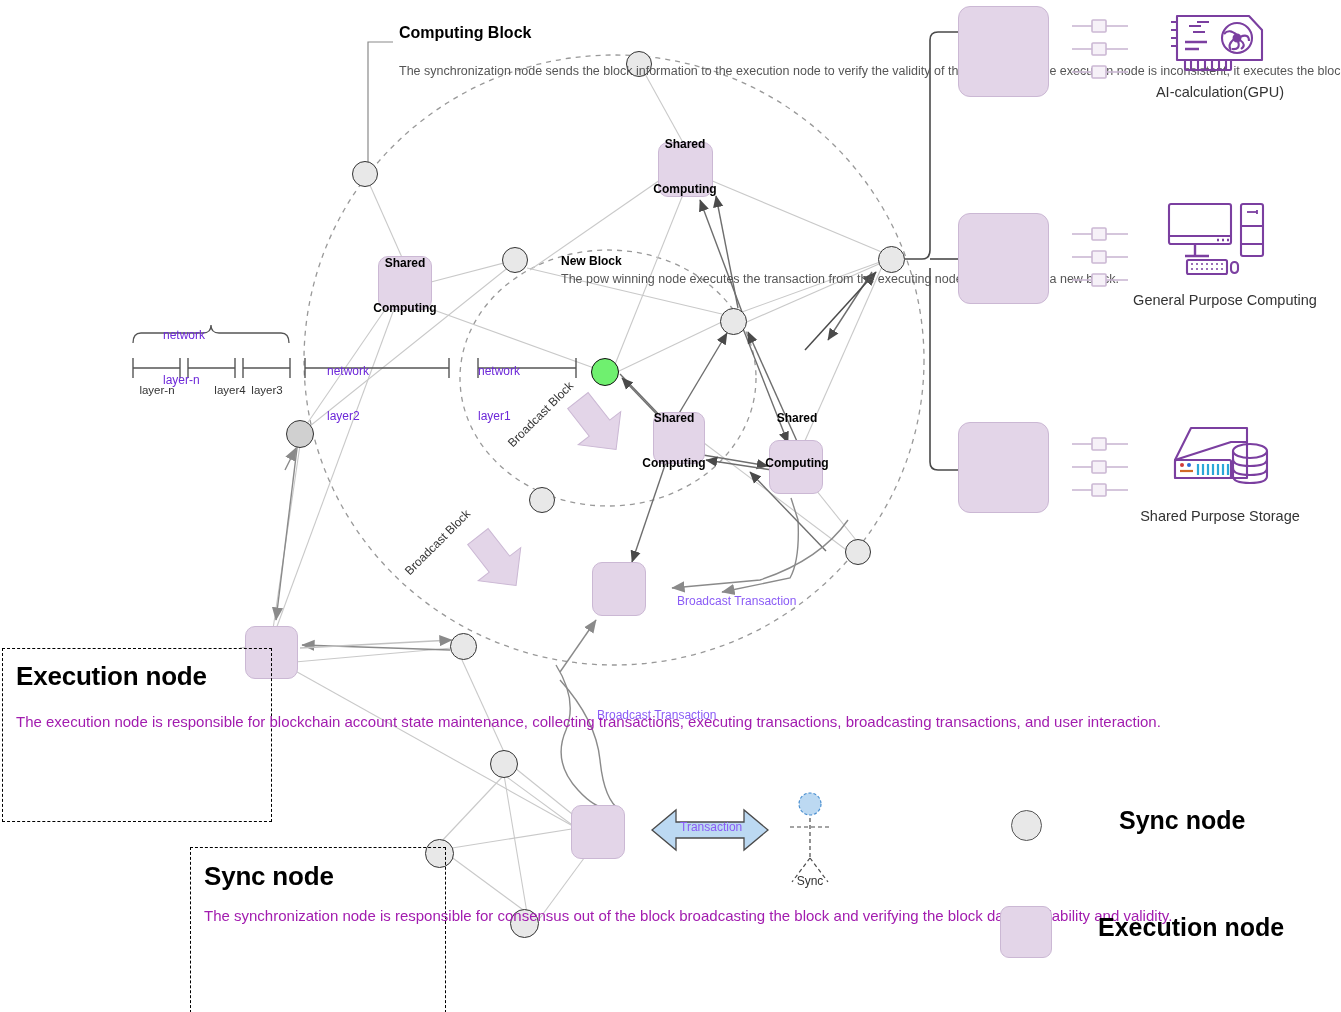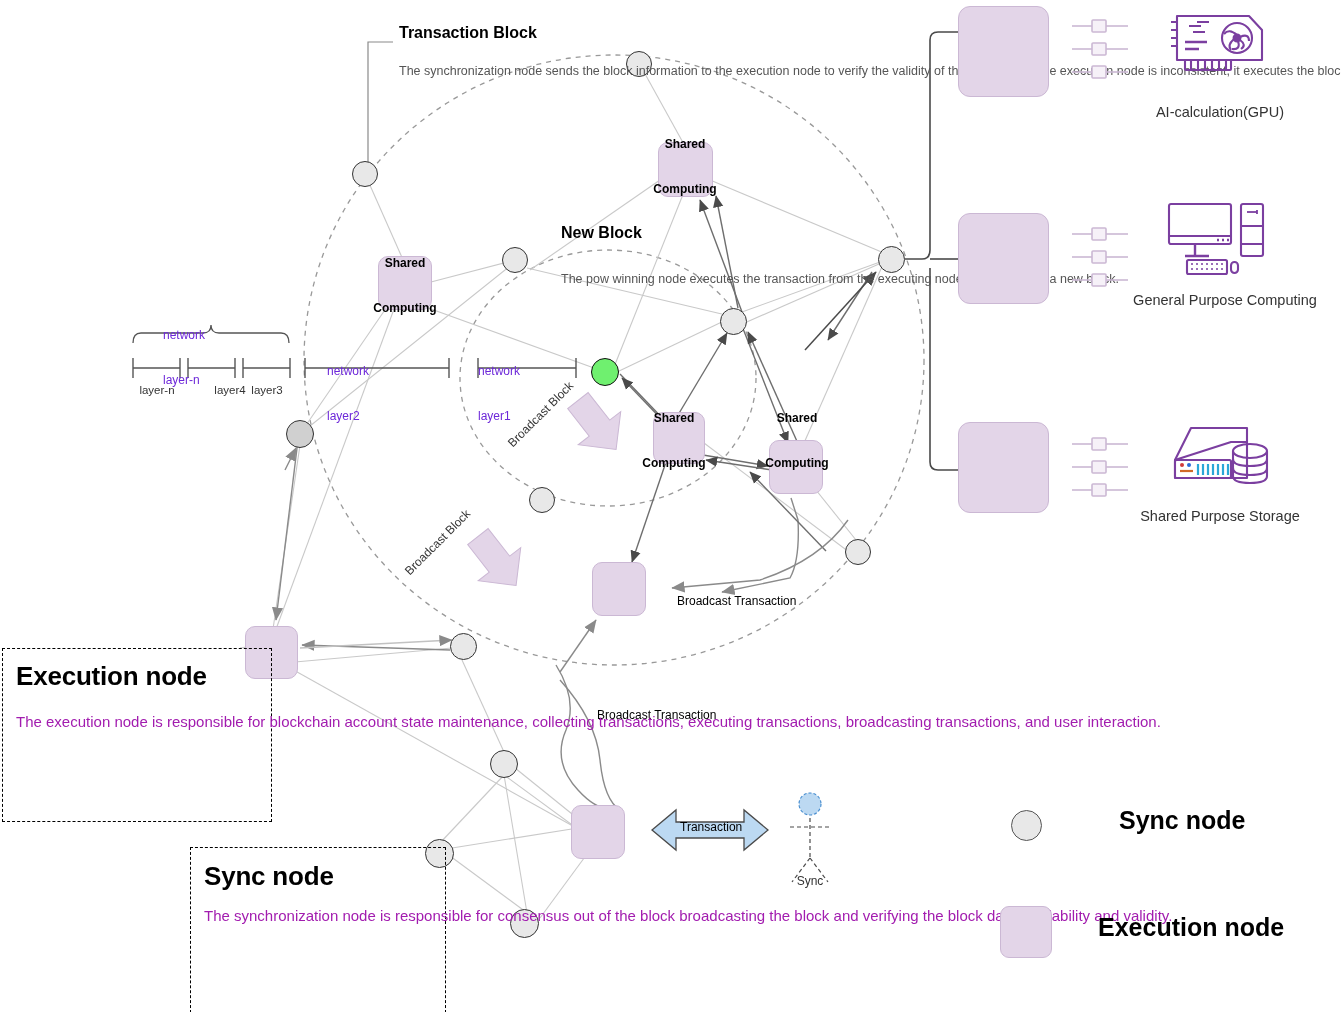--- a/index.html
+++ b/index.html
@@ -15,21 +15,21 @@
   .callout{position:absolute;border:1px dashed #000;background:transparent;}
 
   .title-big{font-size:26px;font-weight:bold;color:#000;letter-spacing:-0.2px;}
   .title-mid{font-size:15px;font-weight:bold;color:#000;}
   .body-txt{font-size:12.5px;color:#555;line-height:19.5px;}
   .body-txt2{font-size:15px;color:#a21caf;line-height:19.5px;}
 
   .sc-label{font-size:12px;font-weight:bold;color:#000;text-align:center;line-height:15px;}
   .net-label{font-size:12px;color:#6d28d9;line-height:15px;}
   .tick-label{font-size:11.5px;color:#333;text-align:center;}
-  .edge-label{font-size:12px;color:#000000;}
+  .edge-label{font-size:12px;color:#8b5cf6;}
   .rot-label{font-size:12px;color:#333;transform-origin:0 0;}
 
   .legend-title{font-size:25px;font-weight:bold;color:#000;}
   .icon-caption{font-size:14.5px;color:#333;text-align:center;}
 
   
   .sync-node{position:absolute;border-radius:50%;background:#e8e8e8;border:1.6px solid #333;box-sizing:border-box;}
   .sync-node.dark{background:#d0d0d0;}
   .sync-node.green{background:#6ff06f;border-color:#111;}
   .exec-node{position:absolute;background:#e3d5e8;border:1px solid #cbb8d4;border-radius:10px;box-sizing:border-box;}
@@ -233,24 +233,24 @@
   </div>
   <div class="lbl sc-label" style="left:626px;top:381px;width:96px;">
     <div>Shared</div>
     <div>Computing</div>
   </div>
   <div class="lbl sc-label" style="left:749px;top:381px;width:96px;">
     <div>Shared</div>
     <div>Computing</div>
   </div>
 
-  <div class="lbl title-mid" style="left:399px;top:24px;font-size:16px;">Transaction Block</div>
+  <div class="lbl title-mid" style="left:399px;top:24px;font-size:16px;">Computing Block</div>
   <div class="lbl body-txt" style="left:399px;top:62px;width:215px;">The synchronization node sends the block information to the execution node to verify the validity of the block, and if the execution node is inconsistent, it executes the block itself and removes the anomalous node.</div>
 
-  <div class="lbl title-mid" style="left:561px;top:224px;font-size:16px;">New Block</div>
+  <div class="lbl title-mid" style="left:561px;top:254px;font-size:12px;">New Block</div>
   <div class="lbl body-txt" style="left:561px;top:270px;width:160px;line-height:18px;">The pow winning node executes the transaction from the executing node and generates a new block.</div>
 
   <div class="lbl net-label" style="left:163px;top:298px;width:100px;">
     <div>network</div>
     <div>layer-n</div>
   </div>
   <div class="lbl tick-label" style="left:127px;top:384px;width:60px;">layer-n</div>
   <div class="lbl tick-label" style="left:200px;top:384px;width:60px;">layer4</div>
   <div class="lbl tick-label" style="left:237px;top:384px;width:60px;">layer3</div>
 
@@ -338,21 +338,21 @@
         <rect x="18" y="52" width="46" height="10" rx="1"></rect>
         <path d="M24,52 L24,62 M31,52 L31,62 M38,52 L38,62 M45,52 L45,62 M52,52 L52,62 M59,52 L59,62"></path>
         <path d="M22,18 L34,18 M26,24 L38,24 M30,14 L42,14" stroke-width="1.8"></path>
         <path d="M18,34 L40,34 M18,41 L32,41" stroke-width="2.4"></path>
         <circle cx="70" cy="30" r="15"></circle>
         <circle cx="70" cy="30" r="3.4" fill="#7b3fa0"></circle>
         <path d="M70,27 Q62,20 57,26 M73,29 Q82,25 82,33 M71,33 Q74,42 65,41 M67,31 Q60,37 64,42 M73,32 Q80,37 74,41"></path>
       </g>
     </svg>
   </div>
-  <div class="icon-caption" style="position:absolute;left:1120px;top:84px;width:200px;margin-top:20px;">AI-calculation(GPU)</div>
+  <div class="icon-caption" style="position:absolute;left:1120px;top:84px;width:200px;">AI-calculation(GPU)</div>
 
   <div class="icon-wrap" style="left:1165px;top:200px;width:110px;height:78px;">
     <svg width="110" height="78" viewBox="0 0 110 78">
       <g stroke="#7b3fa0" stroke-width="2.1" fill="none" stroke-linejoin="round">
         <rect x="4" y="4" width="62" height="40" rx="2"></rect>
         <path d="M4,36 L66,36"></path>
         <path d="M52,40 L54,40 M57,40 L59,40 M62,40 L64,40" stroke-width="2.6"></path>
         <path d="M30,44 L30,56 M20,56 L44,56" stroke-width="2.4"></path>
         <rect x="22" y="60" width="40" height="14" rx="1.5"></rect>
         <g stroke-width="1.6">

